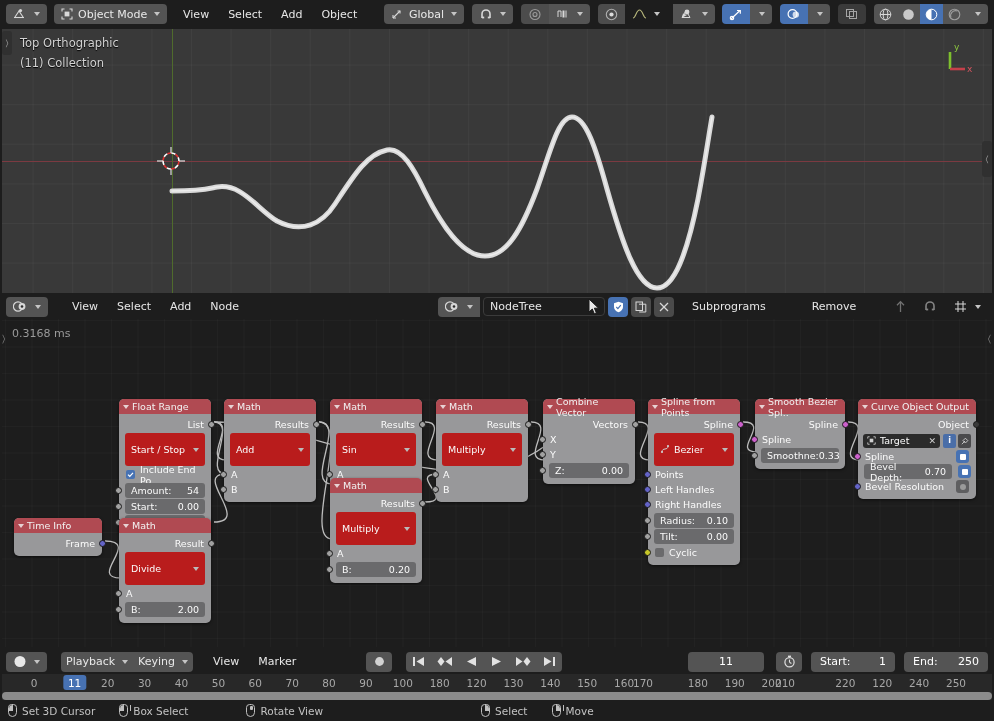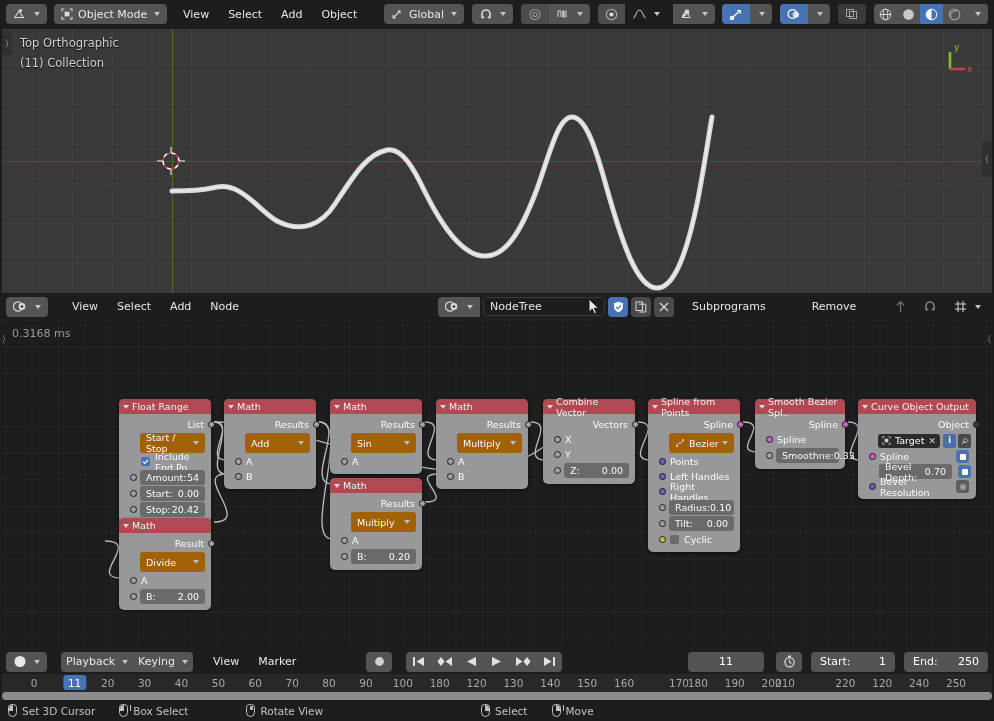--- a/index.html
+++ b/index.html
@@ -97,34 +97,34 @@
   }
   .node .hdr {
     height: 15px; background: #b04a52; border-radius: 5px 5px 0 0;
     display: flex; align-items: center; padding: 0 4px; gap: 3px;
     font-size: 9.5px; color: #f2f2f2;
   }
   .node .hdr .tri {
     width: 0; height: 0; border-left: 3px solid transparent;
     border-right: 3px solid transparent; border-top: 4px solid #e7d2d4;
   }
-  .node .body { padding: 3px 0 5px 15px; }
+  .node .body { padding: 3px 0 5px 0; }
   .node .row {
     height: 15px; display: flex; align-items: center; padding: 0 7px; position: relative;
     font-size: 9.5px; color: #fbfbfb;
   }
   .node .row.right { justify-content: flex-end; }
   .node .ctrl {
     margin: 1px 6px; height: 15px; border-radius: 3px; background: #6a6a6c;
     display: flex; align-items: center; padding: 0 6px; font-size: 9.5px;
     color: #fafafa; position: relative;
   }
   .node .ctrl.value { justify-content: space-between; }
   .node .ctrl.dropdown {
-    background: #a16207; justify-content: space-between; height: 20px;
+    background: #b91c1c; justify-content: space-between; height: 33px;
   }
   .node .ctrl.dropdown .chev { border-top-color: #bbb; }
   .node .cb {
     width: 9px; height: 9px; border-radius: 2px; background: #4772b3;
     display: inline-flex; align-items: center; justify-content: center;
     margin-right: 5px; flex: 0 0 auto;
   }
   .node .cb.off { background: #6a6a6c; }
   .node .cb svg { display: block; }
   .sock {
@@ -587,20 +587,32 @@
               <span>A</span>
               <span class="sock l s-gray" style="top: 4px;"></span>
             </div>
             <div class="ctrl value" style="position: relative;">
               <span>B:</span>
               <span>2.00</span>
               <span class="sock l s-gray" style="top: 4px; left: -10px;"></span>
             </div>
           </div>
         </div>
+        <div class="node" style="left: 12px; top: 199px; width: 88px;">
+          <div class="hdr">
+            <span class="tri"></span>
+            <span>Time Info</span>
+          </div>
+          <div class="body">
+            <div class="row right">
+              <span>Frame</span>
+              <span class="sock r s-blue" style="top: 4px;"></span>
+            </div>
+          </div>
+        </div>
         <div class="node" style="left: 222px; top: 80px; width: 92px;">
           <div class="hdr">
             <span class="tri"></span>
             <span>Math</span>
           </div>
           <div class="body">
             <div class="row right">
               <span>Results</span>
               <span class="sock r s-gray" style="top: 4px;"></span>
             </div>
@@ -949,21 +961,21 @@
         <div class="tl-lbl" style="left: 290.16px;">70</div>
         <div class="tl-lbl" style="left: 327.04px;">80</div>
         <div class="tl-lbl" style="left: 363.92px;">90</div>
         <div class="tl-lbl" style="left: 400.8px;">100</div>
         <div class="tl-lbl" style="left: 437.68px;">180</div>
         <div class="tl-lbl" style="left: 474.56px;">120</div>
         <div class="tl-lbl" style="left: 511.44px;">130</div>
         <div class="tl-lbl" style="left: 548.32px;">140</div>
         <div class="tl-lbl" style="left: 585.2px;">150</div>
         <div class="tl-lbl" style="left: 622.08px;">160</div>
-        <div class="tl-lbl" style="left: 677px;">170</div>
+        <div class="tl-lbl" style="left: 641px;">170</div>
         <div class="tl-lbl" style="left: 695.84px;">180</div>
         <div class="tl-lbl" style="left: 732.72px;">190</div>
         <div class="tl-lbl" style="left: 769.6px;">200</div>
         <div class="tl-lbl" style="left: 783px;">210</div>
         <div class="tl-lbl" style="left: 843.36px;">220</div>
         <div class="tl-lbl" style="left: 880.24px;">120</div>
         <div class="tl-lbl" style="left: 917.12px;">240</div>
         <div class="tl-lbl" style="left: 954px;">250</div>
       </div>
     <div class="tl-playhead" id="tl-playhead" style="left: 72.568px;">11</div>

